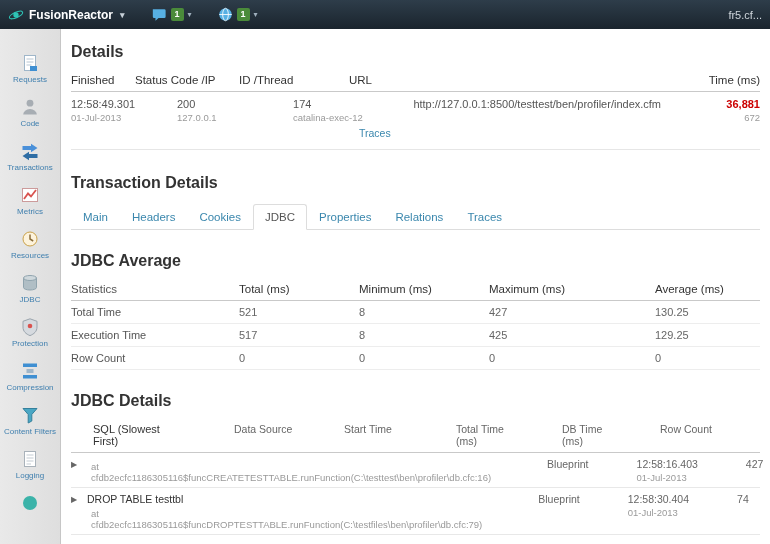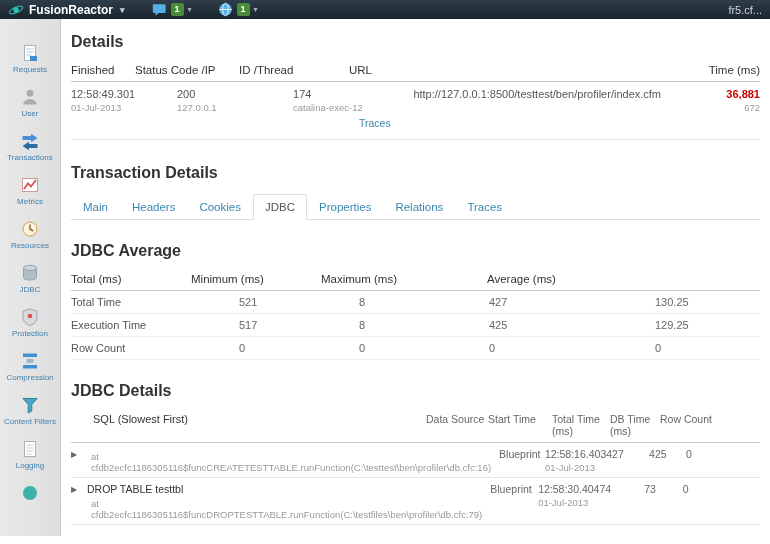--- a/index.html
+++ b/index.html
@@ -1,20 +1,20 @@
 <!DOCTYPE html>
 <html><head>
 <meta charset="utf-8">
 <style>
   * { box-sizing: border-box; margin: 0; padding: 0; }
   html,body { width:770px; height:544px; overflow:hidden; background:#fff;
     font-family:"Liberation Sans", sans-serif; }
 
   
-  .topbar { height:19px; background:linear-gradient(#2e3d4a,#1a242d);
+  .topbar { height:29px; background:linear-gradient(#2e3d4a,#1a242d);
     display:flex; align-items:center; color:#fff; padding:0 8px; }
   .brand { display:flex; align-items:center; gap:5px; font-size:12px; font-weight:bold; cursor:pointer; }
   .brand .caret { font-size:9px; color:#c7d0d8; margin-left:2px; }
   .tb-group { display:flex; align-items:center; gap:4px; margin-left:26px; cursor:pointer; }
   .tb-badge { background:#4a8b3a; color:#fff; font-size:9px; line-height:1;
     padding:2px 4px; border-radius:2px; font-weight:bold; }
   .tb-caret { font-size:8px; color:#9fb0bd; }
   .tb-right { margin-left:auto; font-size:11px; color:#cfd6dc; cursor:pointer; }
 
   
@@ -67,21 +67,21 @@
   .j-sql { flex:1; } .jhead .j-sql { padding-left:22px; }
   .j-ds { width:62px; } .j-st { width:64px; } .j-tot { width:58px; }
   .j-db { width:50px; } .j-cnt { width:100px; }
   .jrow { display:flex; border-bottom:1px solid #e8e8e8; padding:5px 0 4px;
     font-size:10.5px; color:#555; }
   .sqlwrap { display:flex; }
   .arrow { width:16px; flex:none; font-size:8px; color:#666; padding-top:2px; cursor:pointer; }
   .sqlbody { flex:1; padding-right:8px; }
   .sqltext { color:#333; }
   .stack { font-size:9.5px; color:#999; margin-top:3px; padding-left:4px; }
-  .j-ds, .j-st, .j-tot, .j-db, .j-cnt { font-size:10.5px; color:#666; }
+  .j-ds, .j-st, .j-tot, .j-db, .j-cnt { font-size:10.5px; color:#666;margin-left:48px; }
 </style>
 </head>
 <body>
 
 <div class="topbar">
   <div class="brand">
     <svg width="16" height="16" viewBox="0 0 18 18">
       <circle cx="9" cy="9" r="3" fill="#2ec4b6"></circle>
       <ellipse cx="9" cy="9" rx="8" ry="3" fill="none" stroke="#2ec4b6" stroke-width="1.2" transform="rotate(-25 9 9)"></ellipse>
     </svg>
@@ -123,21 +123,21 @@
         <rect x="10" y="13" width="7" height="5" fill="#3f8fd2"></rect>
       </svg>
       <div class="sb-label">Requests</div>
     </div>
 
     <div class="sb-item">
       <svg width="20" height="20" viewBox="0 0 20 20">
         <circle cx="10" cy="6.2" r="3.4" fill="#a7adb3"></circle>
         <path d="M3.2 17.5 a6.8 5.4 0 0 1 13.6 0 z" fill="#a7adb3"></path>
       </svg>
-      <div class="sb-label">User</div>
+      <div class="sb-label">Code</div>
     </div>
 
     <div class="sb-item">
       <svg width="20" height="20" viewBox="0 0 20 20">
         <path d="M2.5 5 h8.5 V2.8 L17.5 7 l-6.5 4.2 V9 H2.5 z" fill="#4a90d9"></path>
         <path d="M17.5 13 H9 v-2.2 L2.5 15 9 19.2 V17 h8.5 z" fill="#2e6da4"></path>
       </svg>
       <div class="sb-label">Transactions</div>
     </div>
 
@@ -256,20 +256,21 @@
       <div class="tab">Cookies</div>
       <div class="tab active">JDBC</div>
       <div class="tab">Properties</div>
       <div class="tab">Relations</div>
       <div class="tab">Traces</div>
     </div>
 
     <h2 class="sec h-jsum">JDBC Average</h2>
 
     <div class="shead">
+      <div class="s1">Statistics</div>
       <div class="s2">Total (ms)</div>
       <div class="s3">Minimum (ms)</div>
       <div class="s4">Maximum (ms)</div>
       <div class="s5">Average (ms)</div>
     </div>
 
     <div class="srow">
       <div class="s1">Total Time</div>
       <div class="s2">521</div>
       <div class="s3">8</div>

